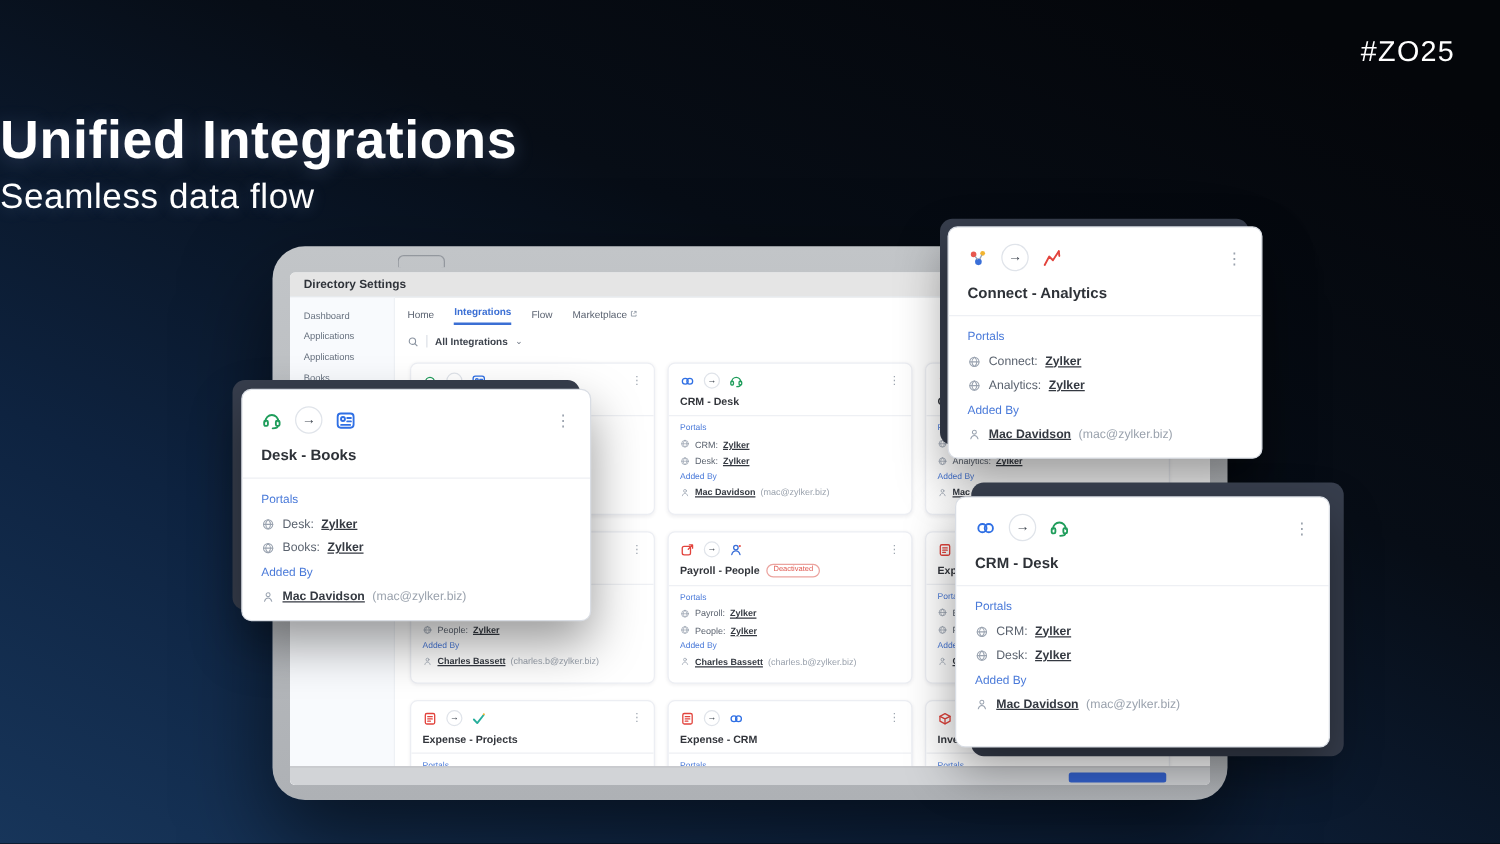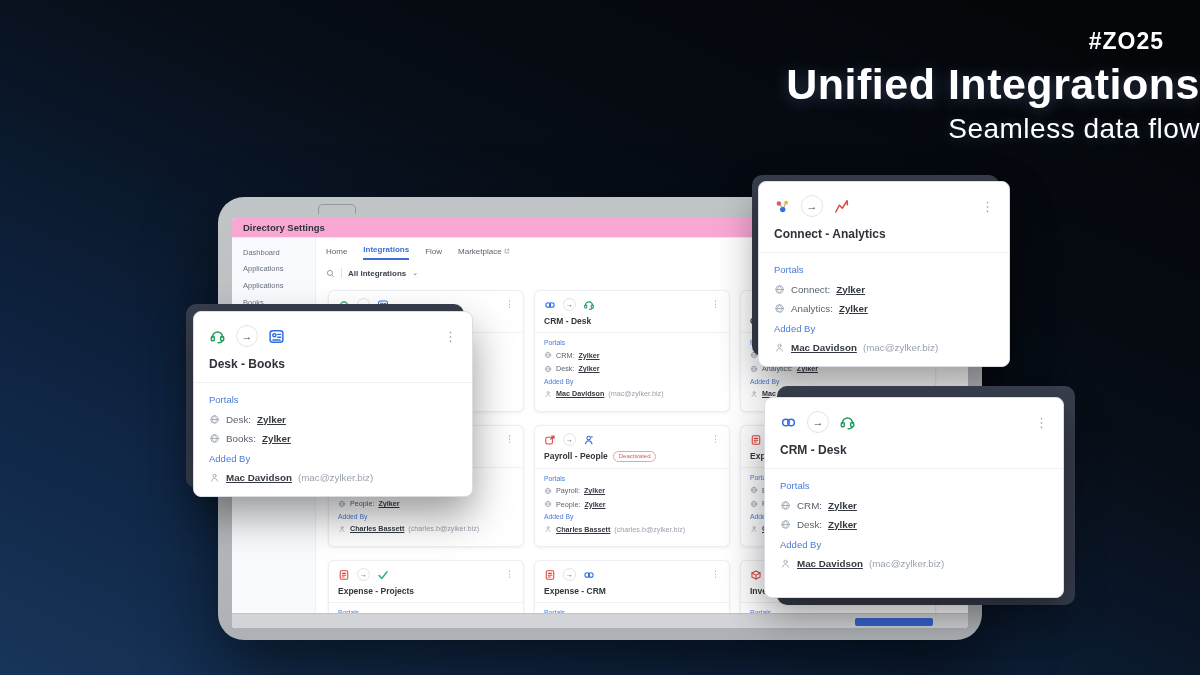--- a/index.html
+++ b/index.html
@@ -1,37 +1,37 @@
 <!DOCTYPE html>
 <html><head>
 <meta charset="utf-8">
 <style>
   html,body{margin:0;padding:0;background:#000;}
   *{box-sizing:border-box;font-family:"Liberation Sans",sans-serif;}
   #stage{position:relative;width:1200px;height:675px;overflow:hidden;
     background:linear-gradient(205deg,#04060a 8%,#070d16 38%,#0e2340 72%,#17355a 100%);}
 
   
-  .hashtag{position:absolute;top:28px;right:36px;color:#fff;font-size:23px;font-weight:bold;letter-spacing:1px;}
-  .banner{position:absolute;top:60px;left:0;width:100%;text-align:right;color:#fff;}
+  .hashtag{position:absolute;top:28px;right:36px;color:#fff;font-size:23px;font-weight:normal;letter-spacing:1px;}
+  .banner{position:absolute;top:88px;left:0;width:100%;text-align:left;color:#fff;}
   .banner h1{margin:0;font-size:43px;font-weight:bold;letter-spacing:.5px;
     text-shadow:0 2px 16px rgba(160,190,255,.28);}
   .banner h2{margin:4px 0 0;font-size:28px;font-weight:400;letter-spacing:.5px;
     text-shadow:0 2px 12px rgba(160,190,255,.22);}
 
   
   .device{position:absolute;left:218px;top:197px;width:764px;height:443px;border-radius:26px;
     background:linear-gradient(180deg,#c2c5c8,#aeb1b5);box-shadow:0 30px 70px rgba(0,0,0,.55);}
   .bezel-ghost{position:absolute;left:318px;top:204px;width:38px;height:10px;border:1px solid rgba(110,116,124,.55);
     border-bottom:none;border-radius:5px 5px 0 0;}
   .screen{position:absolute;left:14px;top:21px;width:736px;height:410px;background:#fff;border-radius:4px;
     overflow:hidden;}
 
   
-  .app-header{height:20px;background:#f9a8d4;border-bottom:1px solid #e8ebf0;display:flex;align-items:center;padding:0 11px;}
+  .app-header{height:20px;background:#e5e5e5;border-bottom:1px solid #e8ebf0;display:flex;align-items:center;padding:0 11px;}
   .app-header .t{font-size:9.5px;font-weight:bold;color:#2f333a;}
   .app-body{display:flex;height:390px;}
   .sidebar{width:84px;background:#f8fafd;border-right:1px solid #eef1f5;padding-top:6px;}
   .sb-item{font-size:7.5px;color:#67717f;padding:3.8px 11px;cursor:default;}
   .sb-selected{height:9px;background:#5c8df0;border-radius:2px;margin:3px 4px;}
   .content{flex:1;padding:4px 0 0 8px;position:relative;}
   .tabs{display:flex;align-items:flex-end;gap:16px;height:18px;margin-left:2px;}
   .tab{font-size:8px;color:#5a6270;padding-bottom:4px;display:flex;align-items:center;gap:2px;}
   .tab.active{color:#3b6fd4;font-weight:bold;border-bottom:2px solid #3b6fd4;align-items:flex-end;}
   .filterbar{display:flex;align-items:center;gap:6px;margin:8px 0 14px 2px;}

